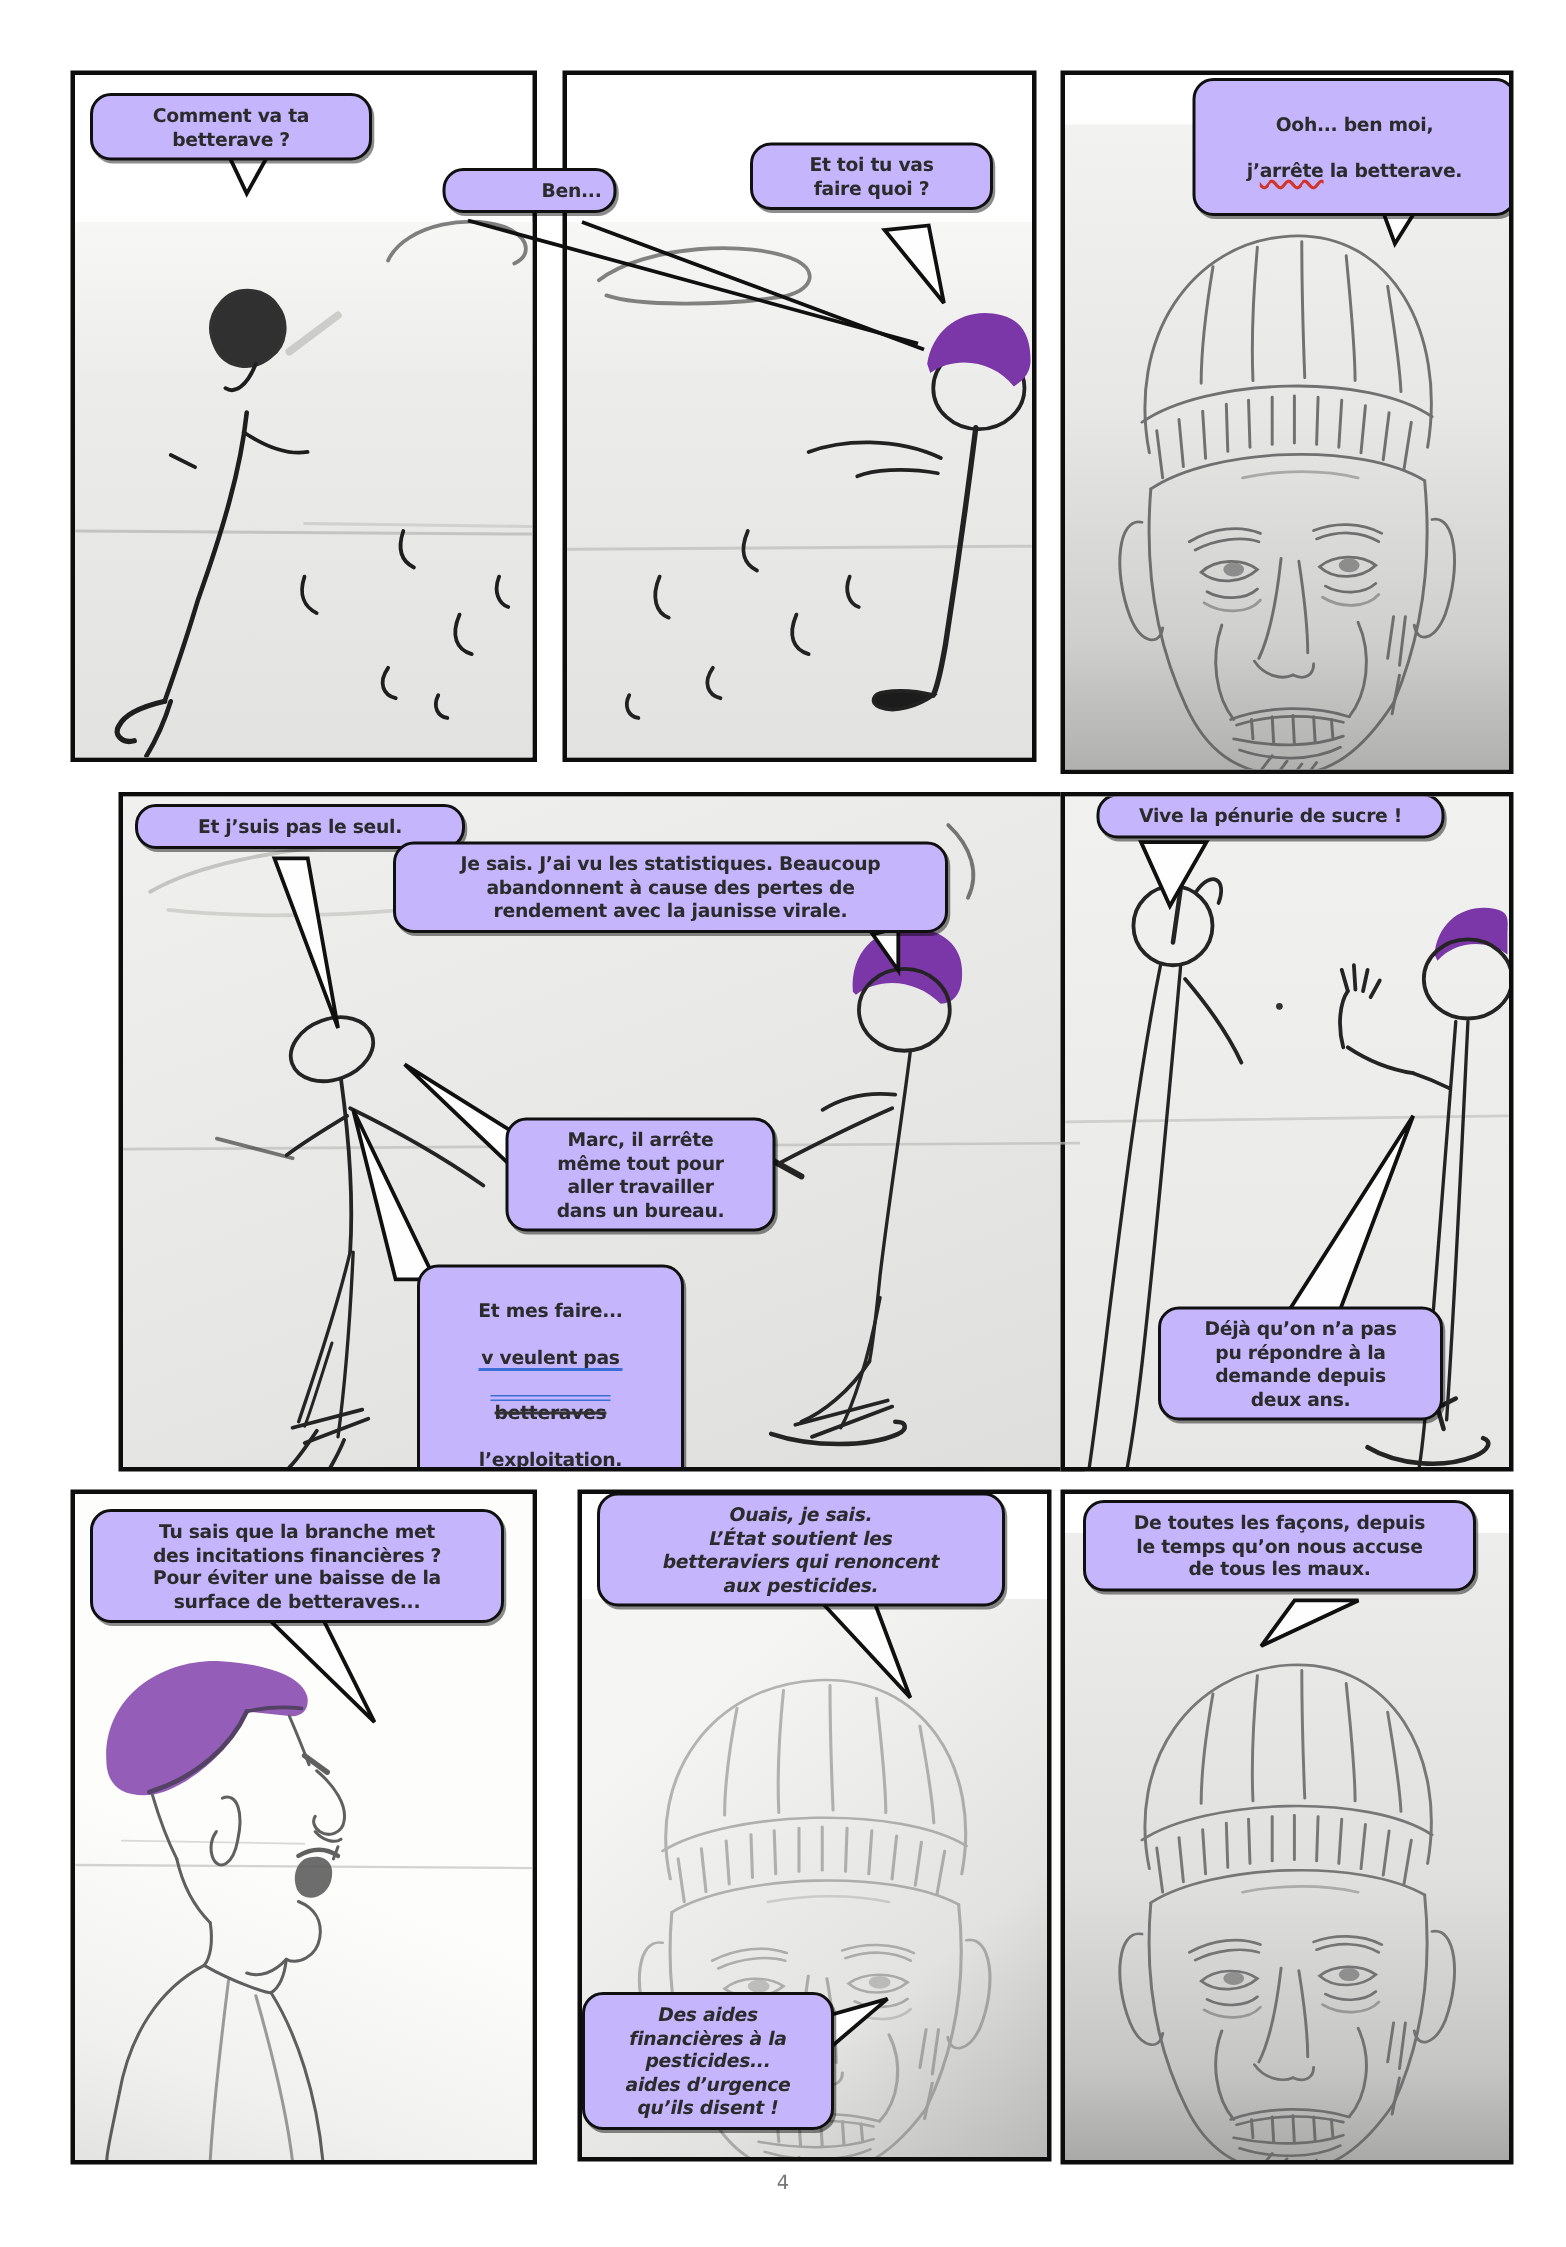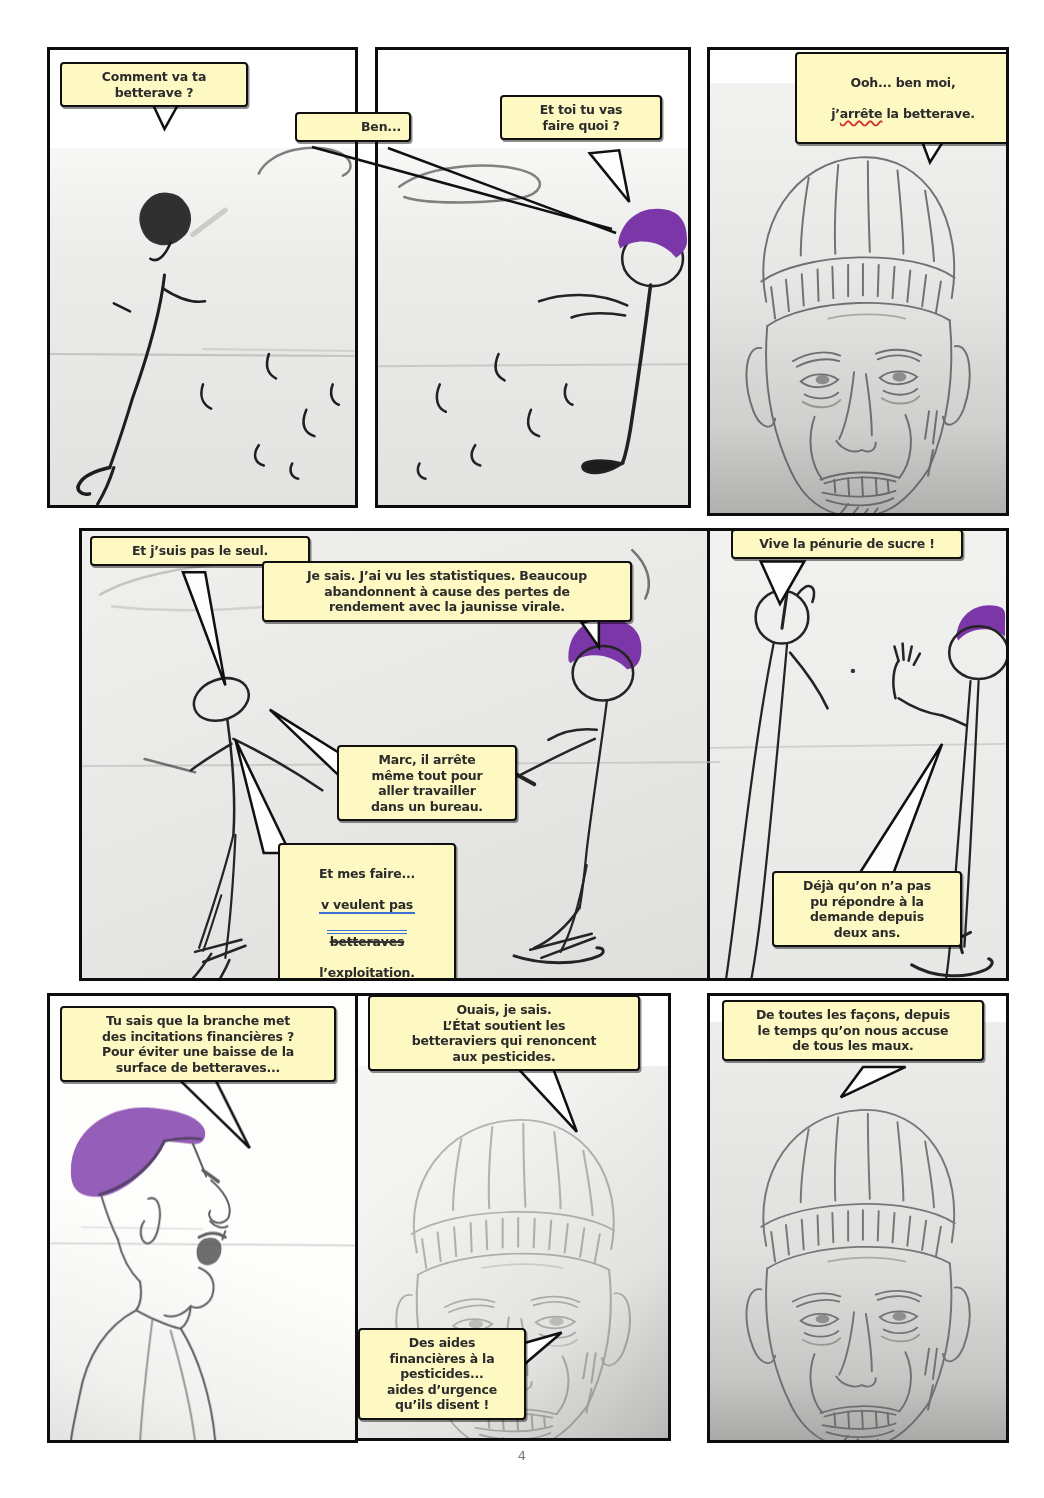--- a/index.html
+++ b/index.html
@@ -9,22 +9,22 @@
   .photo{position:absolute;left:0;right:0;bottom:0;}
   .ph-a{background:linear-gradient(180deg,#f7f7f5 0%,#ececea 30%,#e2e2e0 100%);}
   .ph-3{background:linear-gradient(180deg,#f2f2f0 0%,#e7e7e5 45%,#cfcfcd 80%,#b0b0ae 100%);}
   .ph-4{background:linear-gradient(160deg,#f0f0ee,#e6e6e4 60%,#dededc);}
   .ph-5{background:linear-gradient(180deg,#f1f1ef,#e7e7e5);}
   .ph-6{background:linear-gradient(200deg,#fdfdfc 55%,#f0f0ee 85%,#e3e3e1);}
   .ph-7{background:linear-gradient(140deg,#f5f5f3 20%,#e2e2e0 70%,#b9b9b7);}
   .ph-8{background:linear-gradient(180deg,#ededeb,#e0e0de 55%,#c6c6c4 85%,#a9a9a7);}
   .art,.tails{position:absolute;inset:0;width:100%;height:100%;}
   .art{z-index:1}.tails{z-index:2}
-  .bubble{position:absolute;z-index:3;background:#fef9c3;border:2.5px solid #101010;
-          border-radius:4px;padding:5px 8px;text-align:center;color:#2b2b2b;
+  .bubble{position:absolute;z-index:3;background:#c4b5fd;border:2.5px solid #101010;
+          border-radius:14px;padding:5px 8px;text-align:center;color:#2b2b2b;
           font-weight:bold;font-size:12.5px;line-height:1.24;letter-spacing:-.2px;
           white-space:pre-line;box-shadow:1.5px 2px 0 rgba(0,0,0,.45);}
   .wavy{text-decoration-line:underline;text-decoration-style:wavy;
         text-decoration-color:#d0342a;text-decoration-thickness:2px;text-underline-offset:2px;}
   .blue-u{display:inline-block;border-bottom:2px solid #3c6fd6;padding:0 2px;}
   .struck{display:inline-block;border-top:4px double #3c6fd6;padding:0 3px;
           text-decoration:line-through;text-decoration-color:#333;text-decoration-thickness:2px;}
   #page-num{position:absolute;left:0;top:1448px;width:100%;text-align:center;
             color:#777;font-size:13px;}
   #ben-bubble{left:295px;top:112px;width:96px;text-align:right;}
@@ -289,21 +289,21 @@
         <path d="M100,320 C95,360 90,405 88,438" opacity=".6"></path>
       </g>
       <polygon points="120,76 196,150 158,74" fill="#fefefe" stroke="#101010" stroke-width="2.5"></polygon>
     </svg>
     <div class="bubble" style="left:10px;top:10px;width:256px;">Tu sais que la branche met
 des incitations financières ?
 Pour éviter une baisse de la
 surface de betteraves...</div>
   </div>
 
-  <div class="panel" id="p7" style="left:355px;top:993px;width:310px;height:442px;">
+  <div class="panel" id="p7" style="left:385px;top:993px;width:310px;height:442px;font-style:italic;">
     <div class="photo ph-7" style="top:70px;"></div>
     <svg class="art" viewBox="0 -60 300 520" preserveAspectRatio="none">
       <use href="#face-sketch" opacity="0.42"></use>
     </svg>
     <svg class="tails" viewBox="0 0 304 436">
       <polygon points="150,64 215,134 188,62" fill="#fefefe" stroke="#101010" stroke-width="2.5"></polygon>
       <polygon points="136,350 200,332 146,378" fill="#fefefe" stroke="#101010" stroke-width="2.5"></polygon>
     </svg>
     <div class="bubble" style="left:10px;top:-1px;width:252px;">Ouais, je sais.
 L’État soutient les

